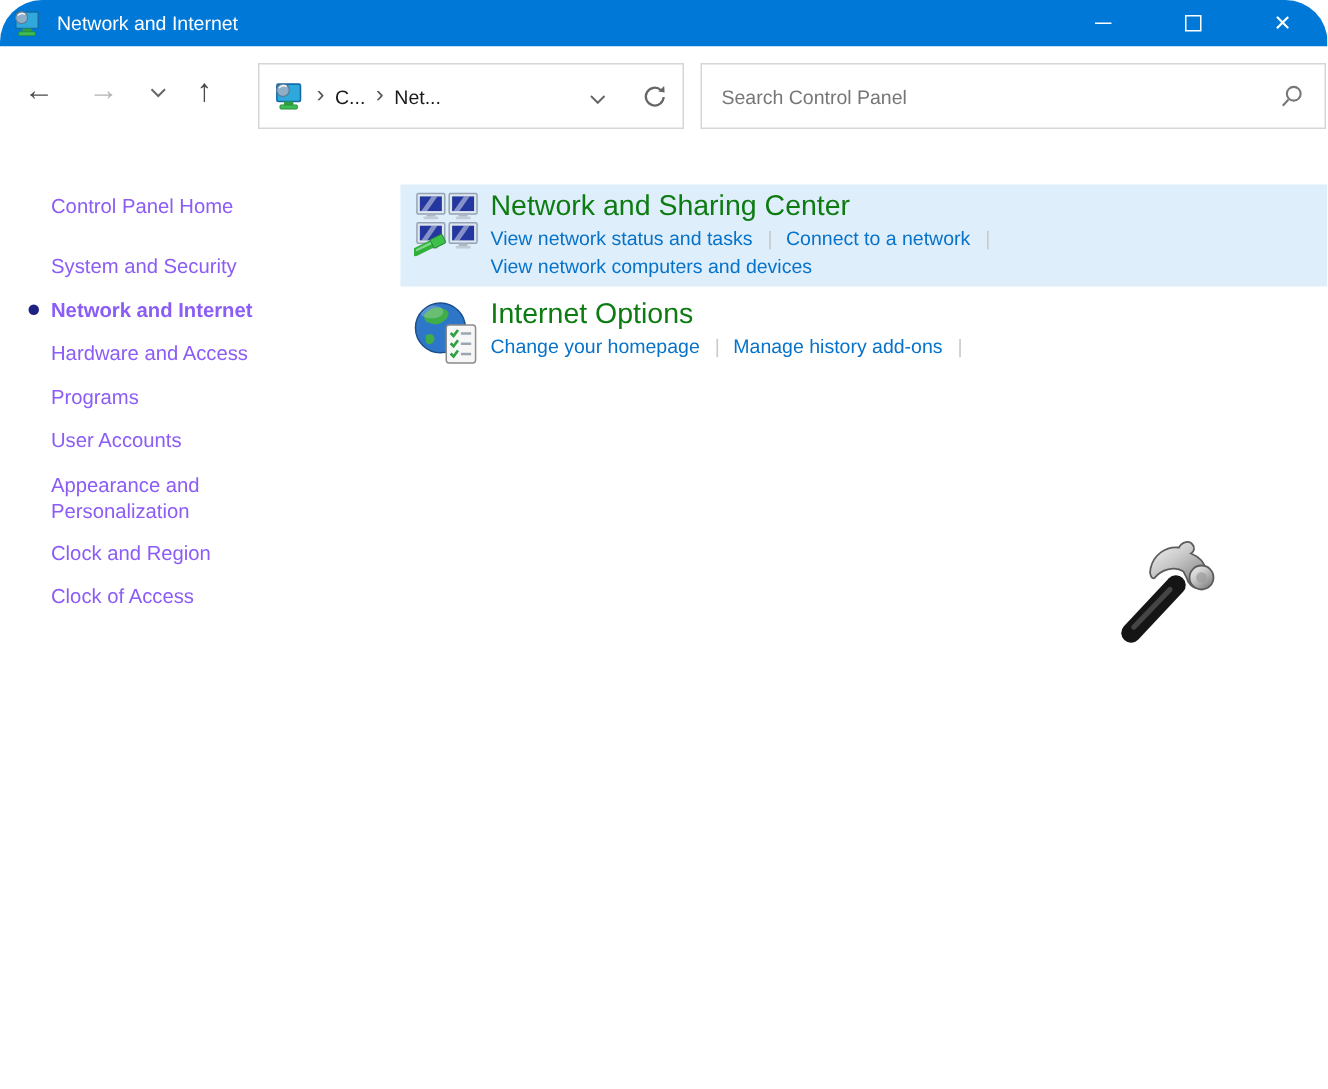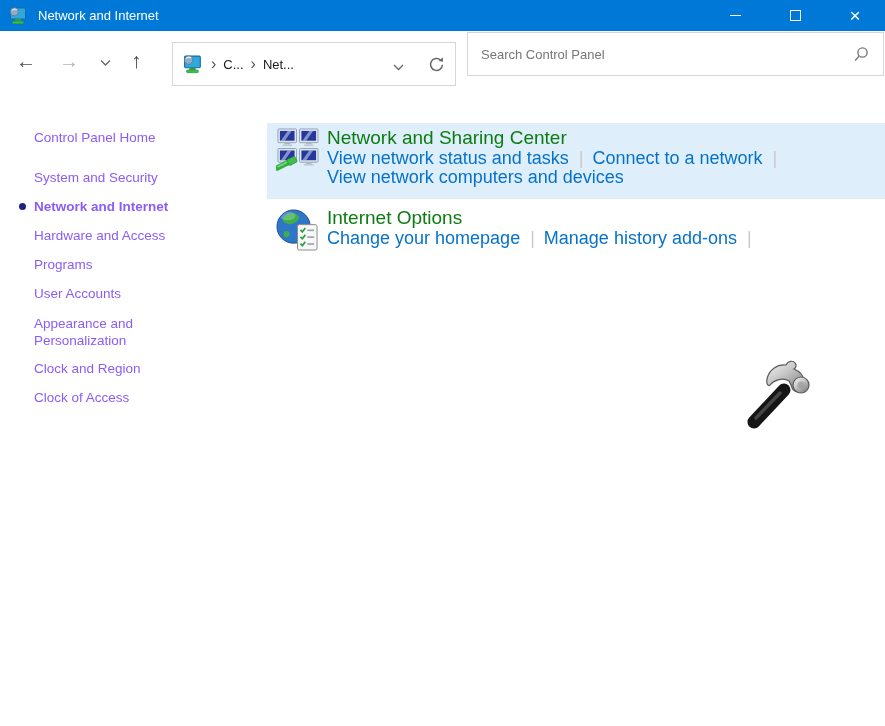--- a/index.html
+++ b/index.html
@@ -1,18 +1,18 @@
 <!DOCTYPE html>
 <html><head>
 <meta charset="utf-8">
 <style>
   * { margin:0; padding:0; box-sizing:border-box; }
   html,body { background:#fff; }
   body { font-family:"Liberation Sans","DejaVu Sans",sans-serif; }
-  .window { position:relative; width:885px; height:726px; background:#fff; overflow:hidden; }
+  .window { position:relative; width:885px; height:726px; background:#fff; overflow:hidden;border-radius:28px; }
 
   
   .titlebar { position:absolute; top:0; left:0; right:0; height:31px; background:#0078D7;
               display:flex; align-items:center; }
   .app-icon { width:20px; height:18px; margin-left:9px; display:flex; }
   .win-title { color:#fff; font-size:13px; margin-left:9px; }
   .win-controls { margin-left:auto; display:flex; height:100%; }
   .ctrl-btn { width:60px; height:100%; display:flex; align-items:center; justify-content:center;
               color:#fff; cursor:default; }
   .min-glyph { width:11px; height:1px; background:#fff; display:block; }
@@ -28,44 +28,44 @@
   .nav-up { left:131px; font-size:21px; }
 
   .addressbar { position:absolute; left:172px; top:11px; width:284px; height:44px;
                 border:1px solid #d6d6d6; display:flex; align-items:center; padding:0 10px; background:#fff; }
   .crumb-sep { color:#555; font-size:16px; margin:0 7px; line-height:14px; }
   .crumb { font-size:13px; color:#1a1a1a; cursor:default; }
   .ab-spacer { flex:1; }
   .ab-chevron { margin:4px 2px 0 0; }
   .ab-refresh { margin-left:22px; display:flex; }
 
-  .searchbox { position:absolute; left:467px; right:1px; top:1px; height:44px;
+  .searchbox { position:absolute; left:467px; right:1px; top:11px; height:44px;
                border:1px solid #d6d6d6; display:flex; align-items:center; padding:0 13px; background:#fff; }
   .searchbox input { flex:1; border:none; outline:none; font-size:13px; color:#333;
                      font-family:"Liberation Sans","DejaVu Sans",sans-serif; }
   .searchbox input::placeholder { color:#767676; opacity:1; }
   .search-icon { display:flex; margin-left:8px; }
 
   
   .sidebar { position:absolute; left:0; top:90px; width:267px; bottom:0; padding-top:28px; }
   .side-item { position:relative; margin:12px 0 14px 34px; max-width:165px;
                font-size:13.5px; line-height:15px; color:#8b5cf6; cursor:pointer; }
   .side-item.first { margin-bottom:25px; }
   .side-item.active { font-weight:bold; }
   .side-item.wrap2 { line-height:17px; margin-bottom:6px; }
   .bullet { position:absolute; left:-15px; top:4px; width:7px; height:7px; border-radius:50%;
             background:#1E2282; }
 
   
   .content { position:absolute; left:267px; top:90px; right:0; padding-top:33px; }
-  .category { position:relative; padding:4px 0 12px 60px; margin-bottom:4px; }
+  .category { position:relative; padding:4px 0 4px 60px; margin-bottom:4px; }
   .category.highlighted { background:#DEEEFB; }
   .cat-icon { position:absolute; left:9px; top:5px; width:43px; height:43px; cursor:pointer; }
   .cat-title { font-size:19px; line-height:22px; font-weight:400; color:#0E7B12; cursor:pointer; display:inline-block; }
-  .task-row { font-size:18px; line-height:19px; }
+  .task-row { font-size:13px; line-height:19px; }
   .task-link { color:#0672C9; cursor:pointer; text-decoration:none; }
   .link-sep { color:#c9c9c9; margin:0 9px 0 10px; }
 
   
   .hammer { position:absolute; left:742px; top:355px; width:76px; height:78px; pointer-events:none; }
 </style>
 </head>
 <body>
 
 <div class="window">

